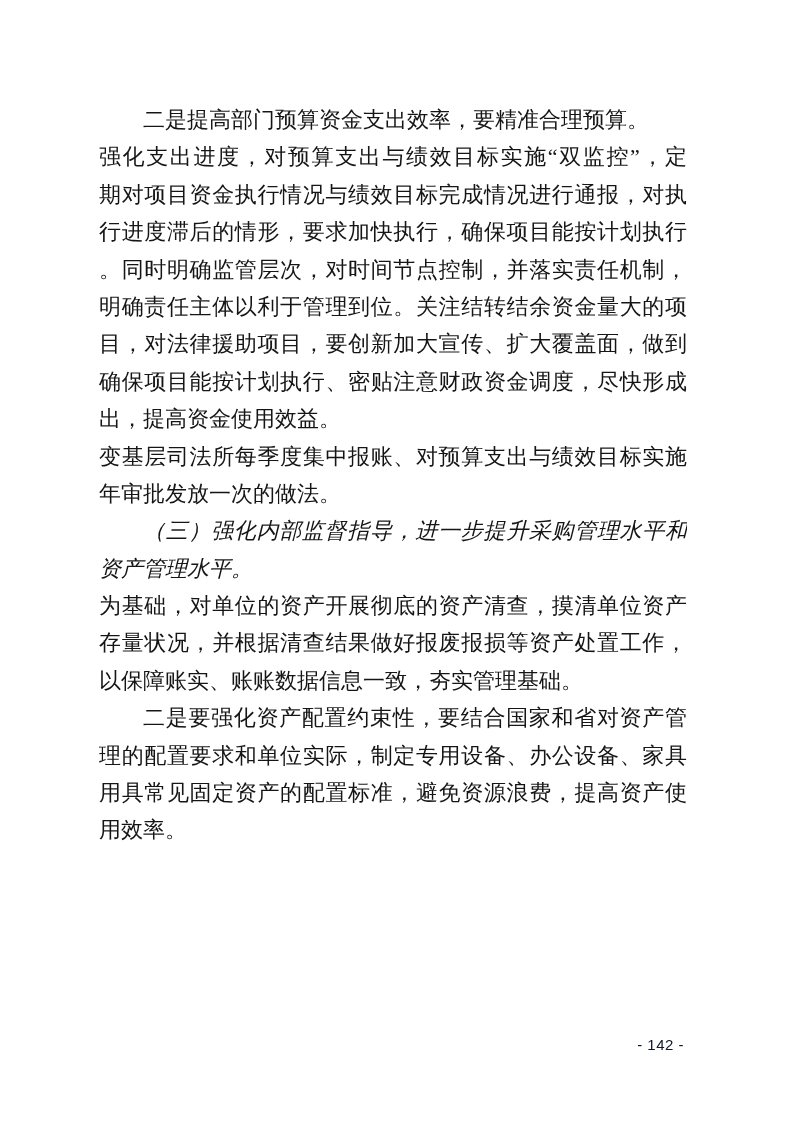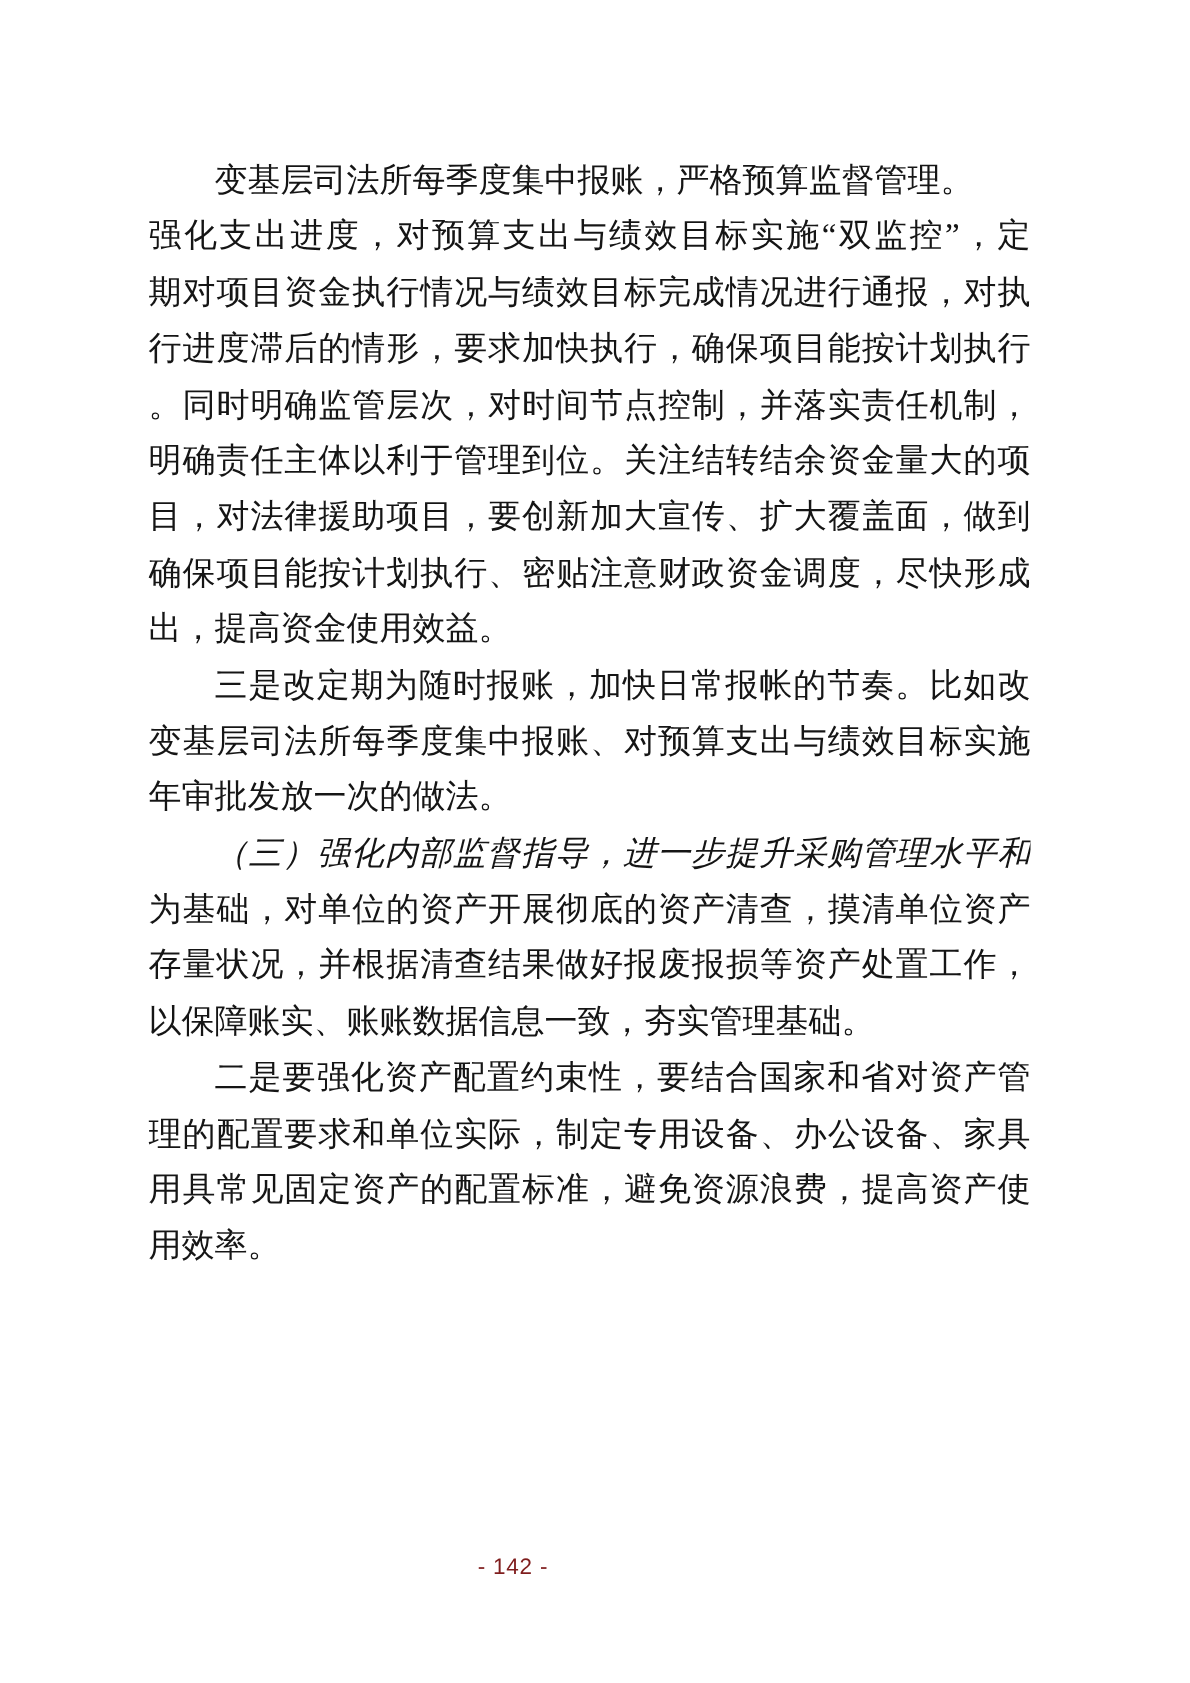--- a/index.html
+++ b/index.html
@@ -40,53 +40,53 @@
   .para.kaiti .line {
     
     font-family: "Liberation Serif", serif;
     font-style: italic;
   }
   .footer {
     position: absolute;
     left: 0;
     top: 1036px;
     width: 684px;
-    text-align: center;
+    text-align: right;
     font-family: "Liberation Sans", sans-serif;
     font-size: 15px;
     line-height: 18px;
-    color: #7f1d1d;
+    color: #0f172a;
     letter-spacing: 0.5px;
   }
 </style>
 </head>
 <body>
 
 <div class="text-block">
 
   <div class="para">
-    <div class="line indent">变基层司法所每季度集中报账，严格预算监督管理。</div>
+    <div class="line indent">二是提高部门预算资金支出效率，要精准合理预算。</div>
     <div class="line stretch">强化支出进度，对预算支出与绩效目标实施“双监控”，定</div>
     <div class="line stretch">期对项目资金执行情况与绩效目标完成情况进行通报，对执</div>
     <div class="line stretch">行进度滞后的情形，要求加快执行，确保项目能按计划执行</div>
     <div class="line stretch">。同时明确监管层次，对时间节点控制，并落实责任机制，</div>
     <div class="line stretch">明确责任主体以利于管理到位。关注结转结余资金量大的项</div>
     <div class="line stretch">目，对法律援助项目，要创新加大宣传、扩大覆盖面，做到</div>
     <div class="line stretch">确保项目能按计划执行、密贴注意财政资金调度，尽快形成支</div>
     <div class="line">出，提高资金使用效益。</div>
   </div>
 
   <div class="para">
-    <div class="line indent stretch">三是改定期为随时报账，加快日常报帐的节奏。比如改</div>
     <div class="line stretch">变基层司法所每季度集中报账、对预算支出与绩效目标实施</div>
     <div class="line">年审批发放一次的做法。</div>
   </div>
 
   <div class="para kaiti">
     <div class="line indent stretch">（三）强化内部监督指导，进一步提升采购管理水平和</div>
+    <div class="line">资产管理水平。</div>
   </div>
 
   <div class="para">
     <div class="line stretch">为基础，对单位的资产开展彻底的资产清查，摸清单位资产</div>
     <div class="line stretch">存量状况，并根据清查结果做好报废报损等资产处置工作，</div>
     <div class="line">以保障账实、账账数据信息一致，夯实管理基础。</div>
   </div>
 
   <div class="para">
     <div class="line indent stretch">二是要强化资产配置约束性，要结合国家和省对资产管</div>

